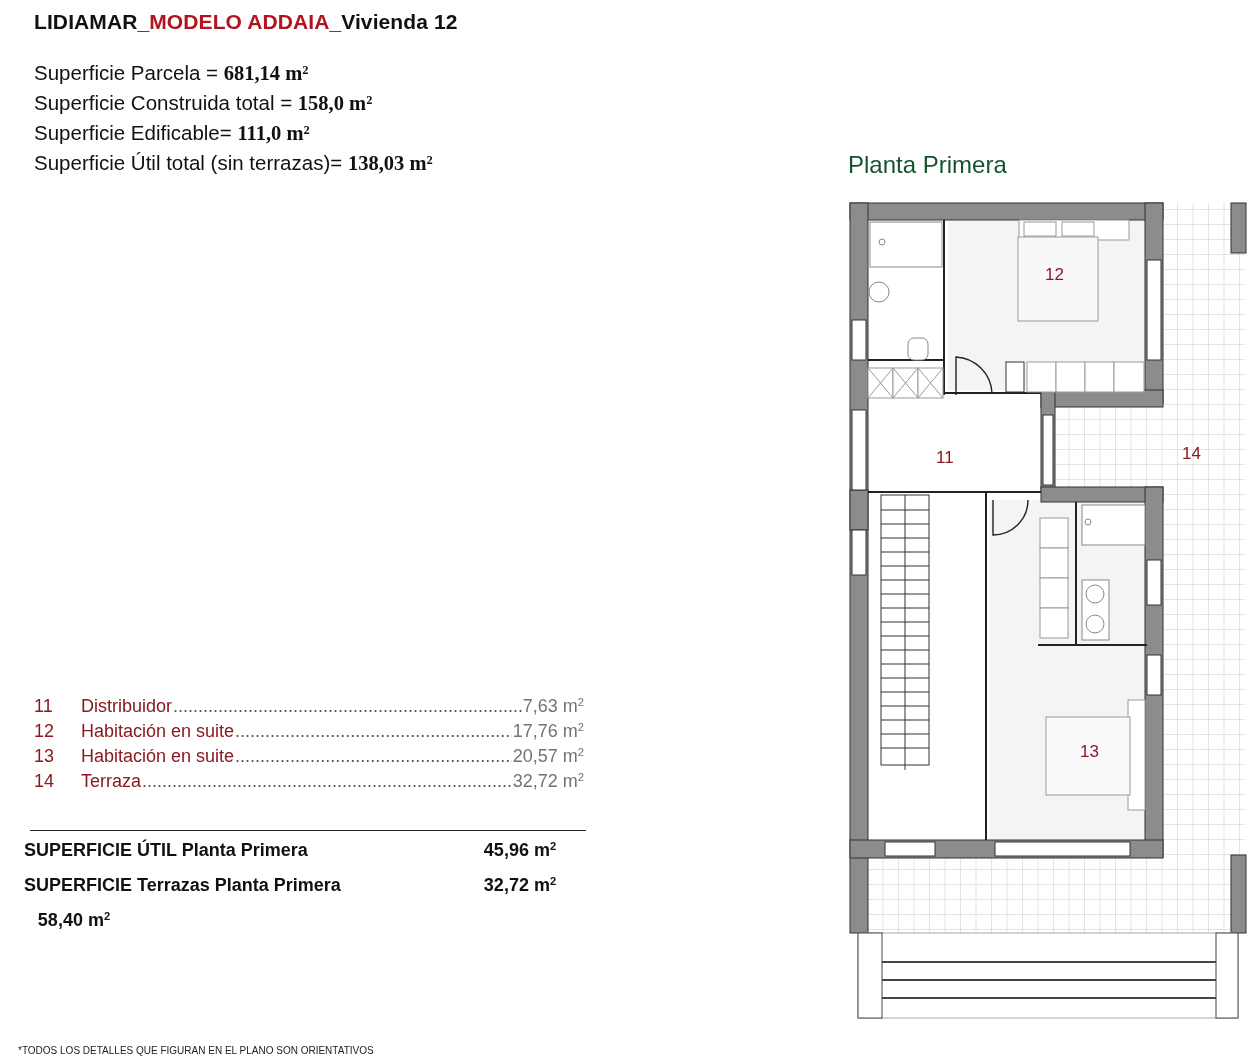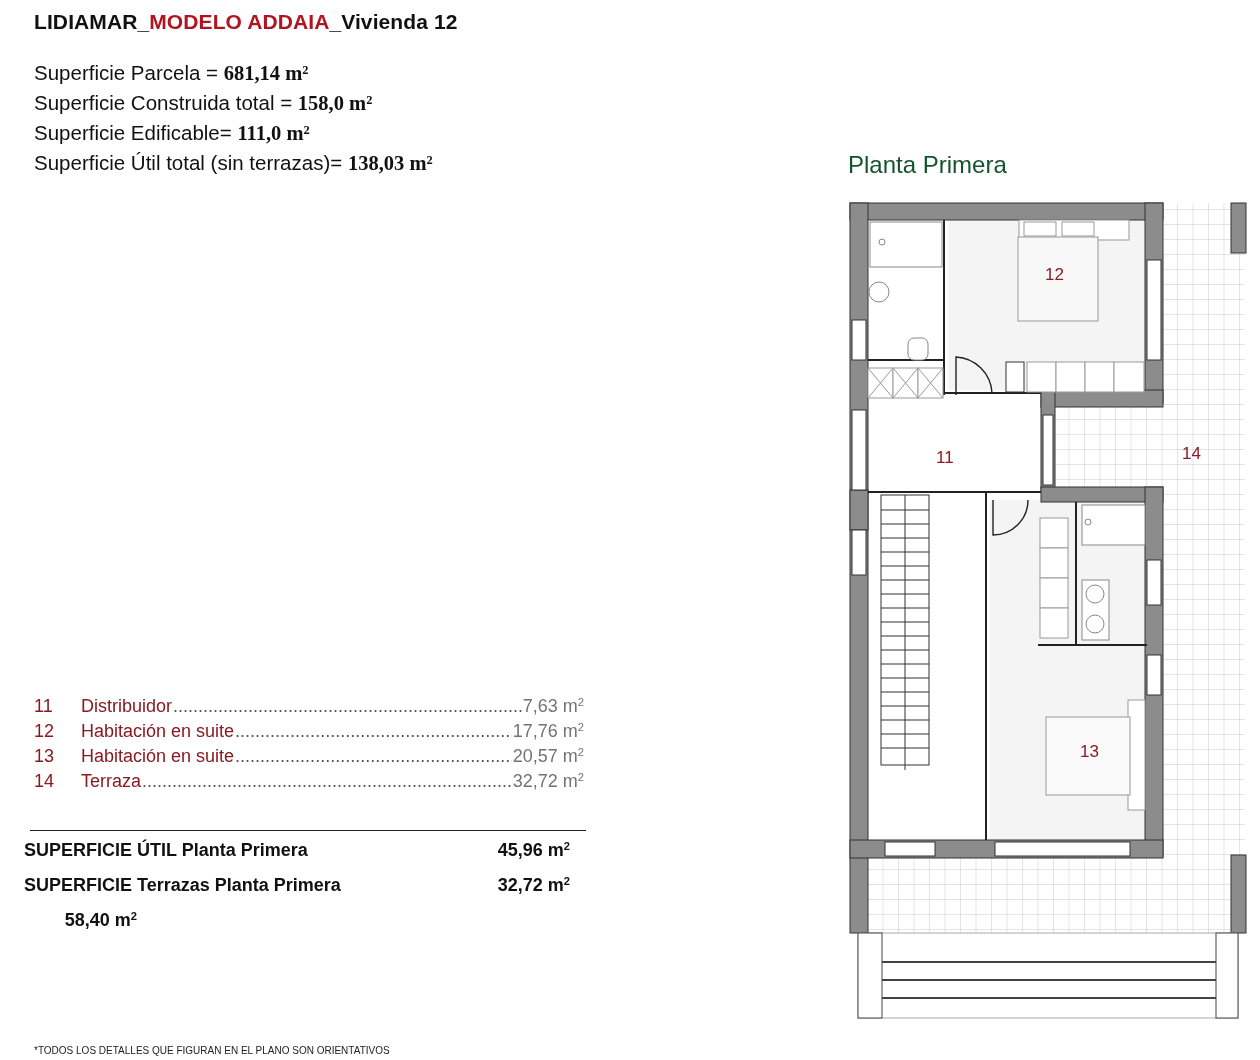--- a/index.html
+++ b/index.html
@@ -14,22 +14,22 @@
   .room-row { display: flex; align-items: baseline; white-space: nowrap; }
   .room-num { width: 47px; }
   .room-name { }
   .room-dots { flex: 1; overflow: hidden; color: #555; letter-spacing: 0px; margin: 0 1px; }
   .room-dots::after { content: "..........................................................................................................................................................................."; }
   .room-area { color: #737373; }
   sup { font-size: 0.62em; vertical-align: 0.55em; line-height: 0; }
   .sep { position: absolute; left: 30px; top: 830px; width: 556px; height: 0; border-top: 1.5px solid #222; }
   .totals { position: absolute; left: 24px; top: 838px; width: 546px; font-size: 18px; font-weight: bold; }
   .tot-row { display: flex; justify-content: space-between; height: 35px; line-height: 25px; }
-  .tot-val { width: 100px; text-align: right; margin-left: 13px; }
-  .footnote { position: absolute; left: 34px; top: 1045px; font-size: 10px; color: #222; }
+  .tot-val { width: 100px; text-align: center; }
+  .footnote { position: absolute; left: 18px; top: 1045px; font-size: 10px; color: #222; }
   .plan { position: absolute; left: 846px; top: 200px; }
   .room-label { font-family: "Liberation Sans", sans-serif; font-size: 17px; fill: #8a1a22; }
 </style>
 </head>
 <body>
 
 <div class="title"><span>LIDIAMAR_</span><span class="accent">MODELO ADDAIA</span><span>_Vivienda 12</span></div>
 
 <div class="summary">
   <div><span>Superficie Parcela = </span><b>681,14 m²</b></div>

